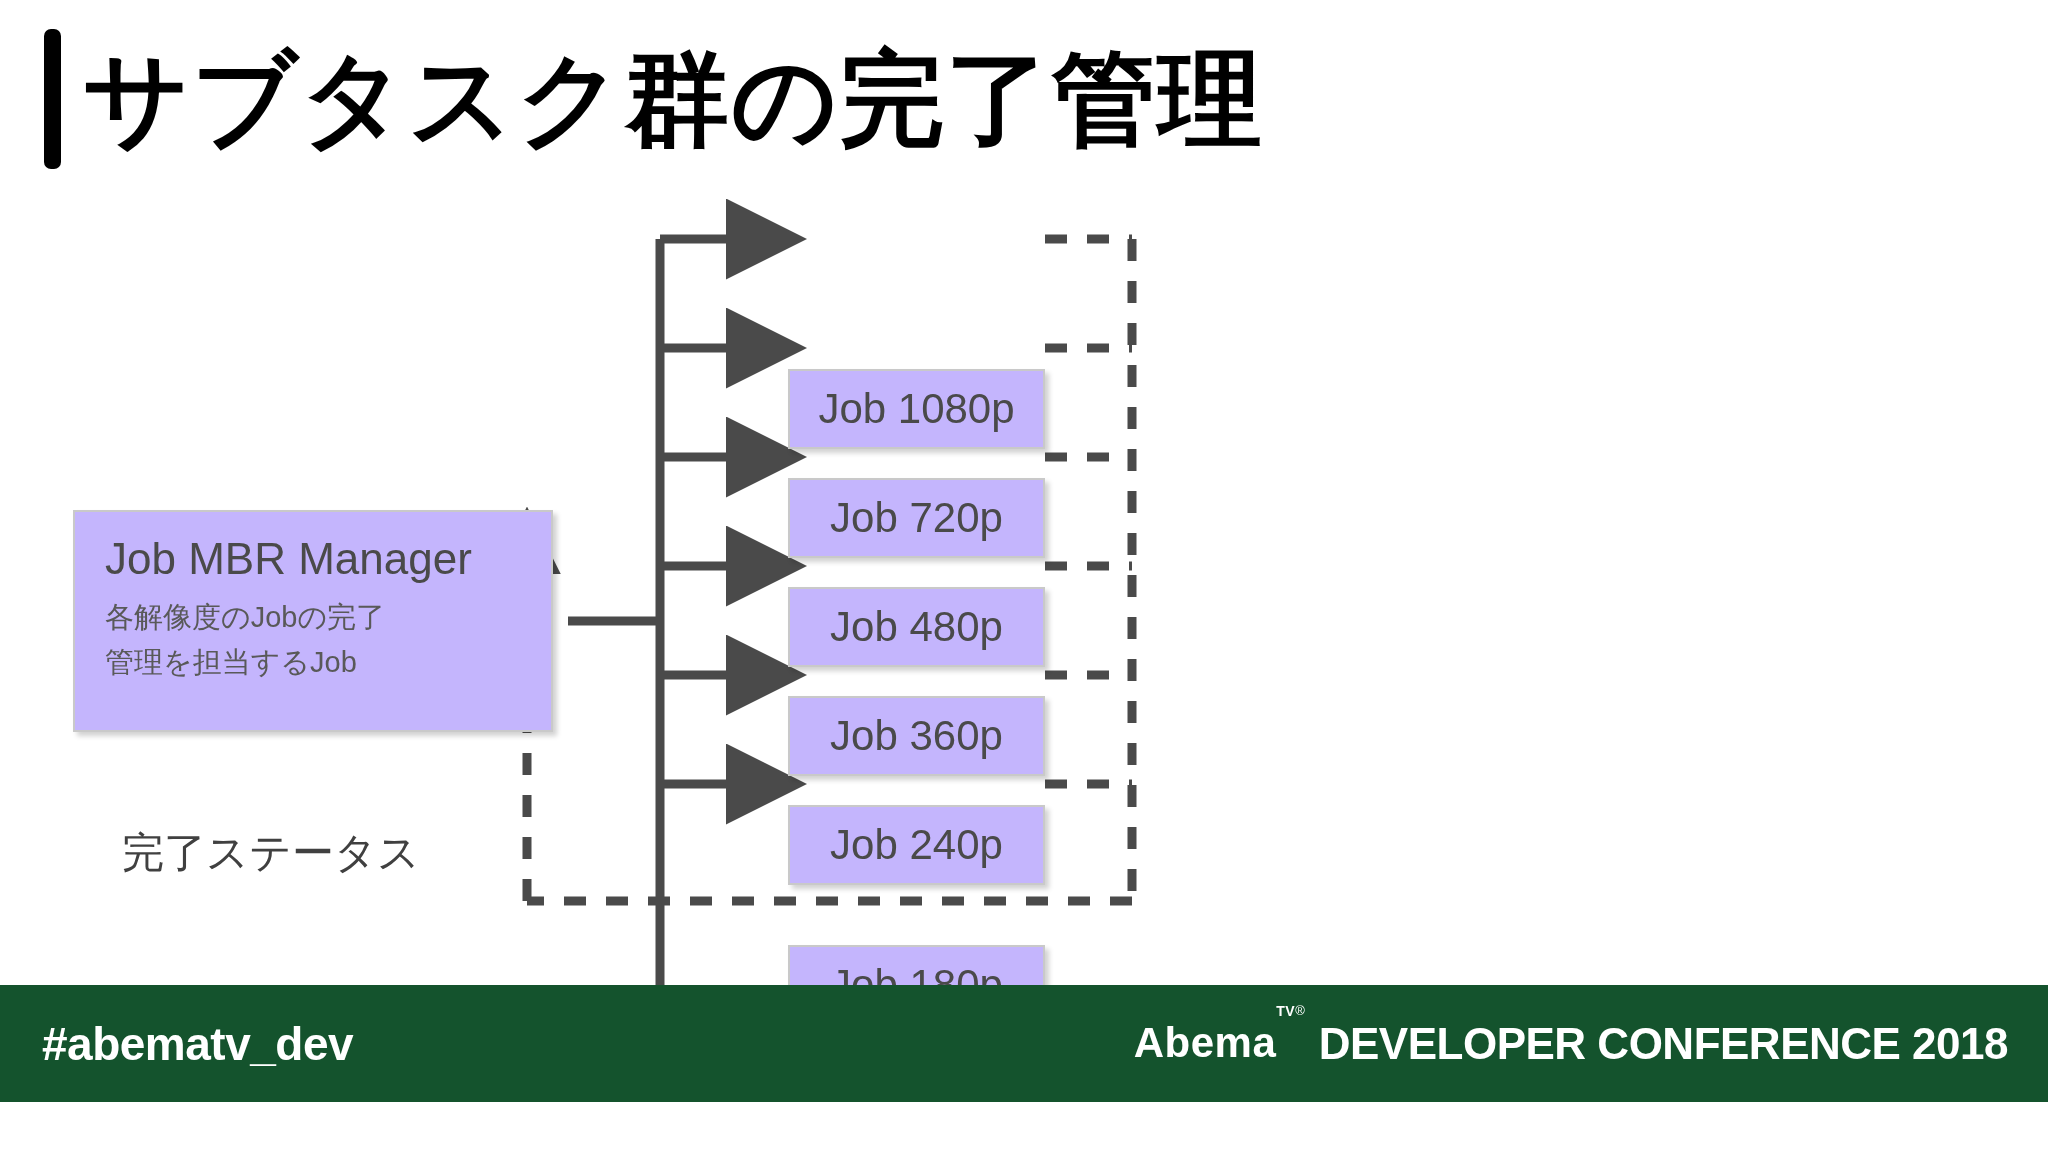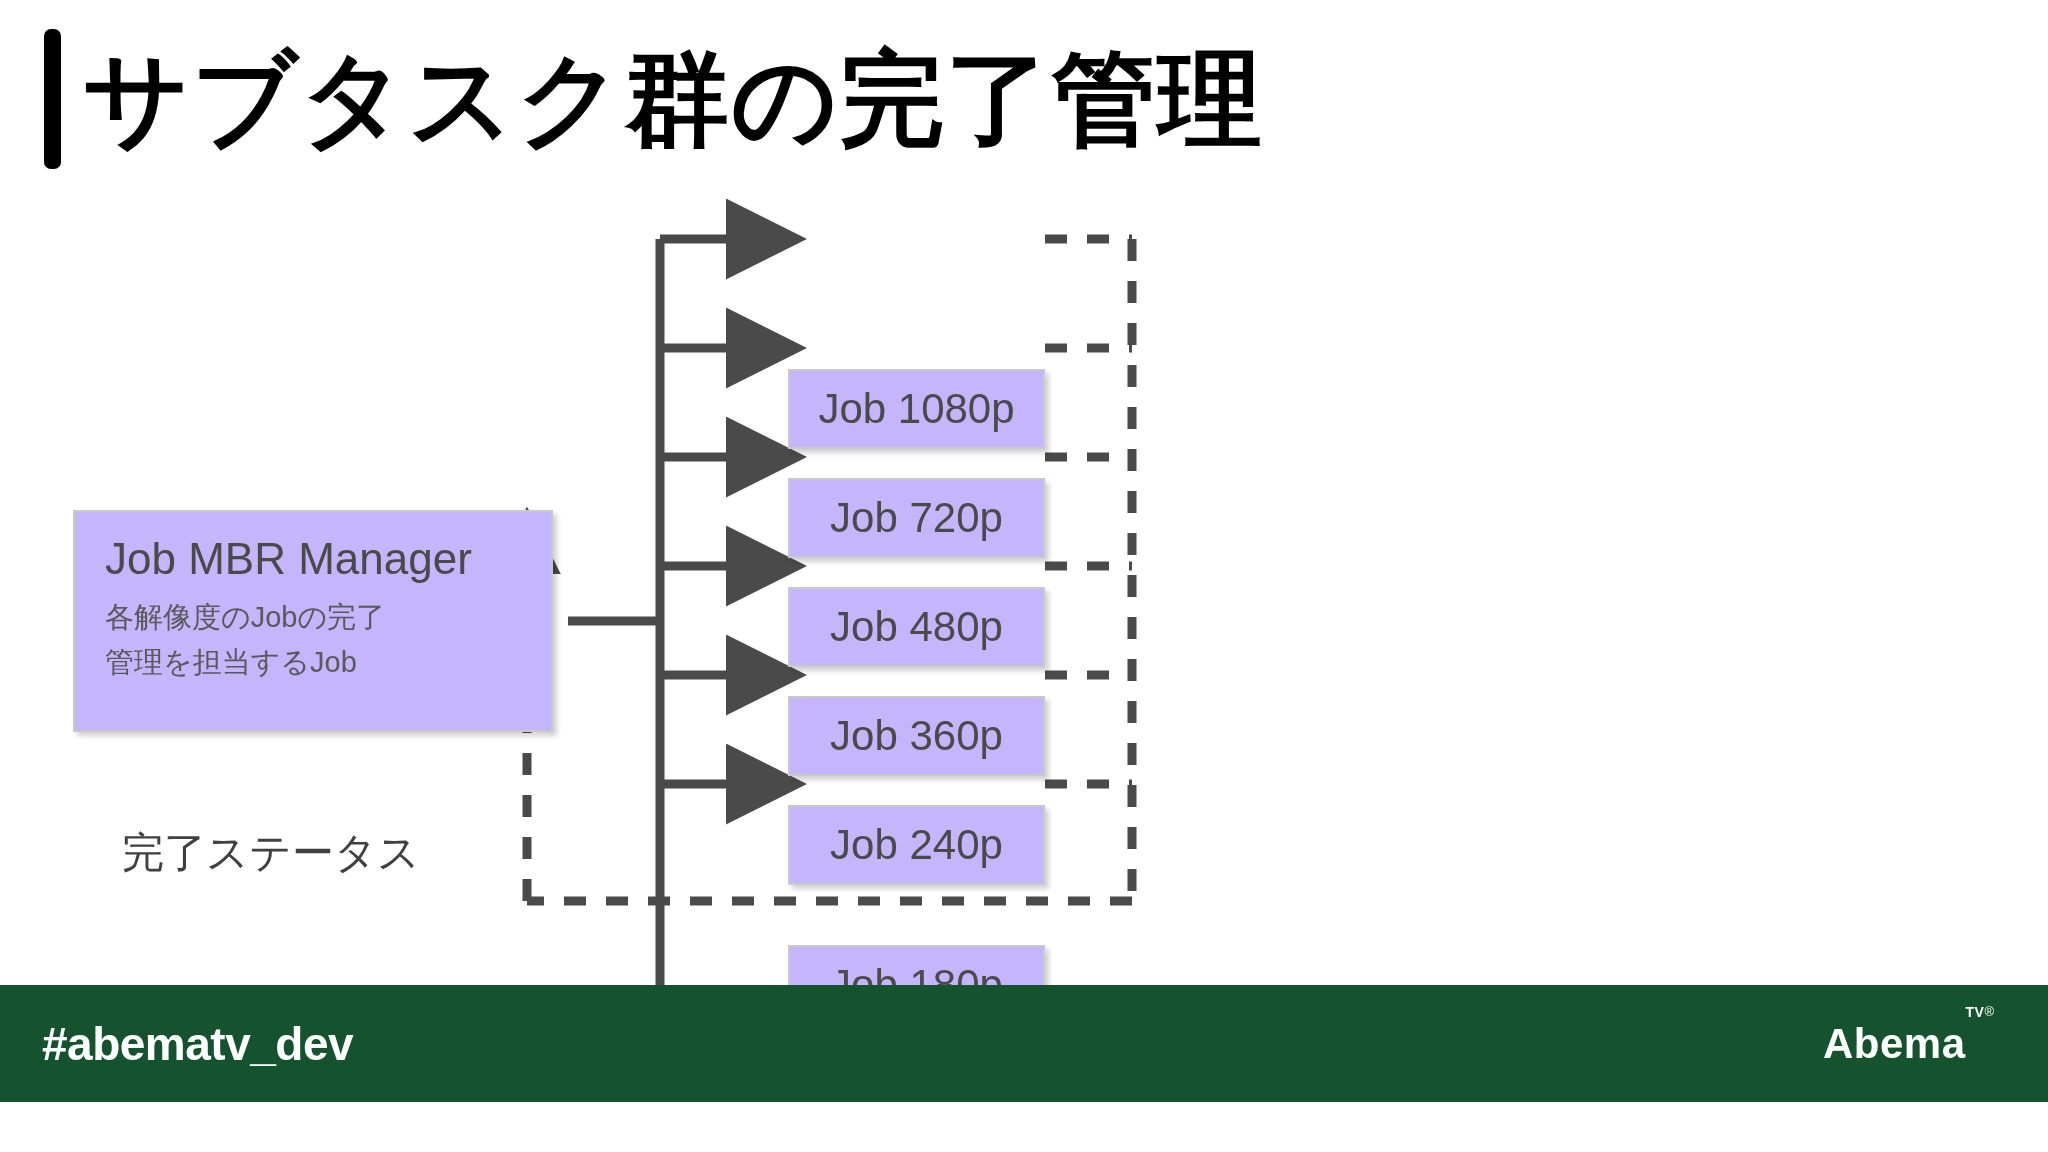--- a/index.html
+++ b/index.html
@@ -260,16 +260,17 @@
     <div id="status-label">完了ステータス</div>
   </div>
 
 
   <div id="footer">
     <div id="footer-hashtag">#abematv_dev</div>
     <div id="footer-brand">
       <span id="brand-abema">Abema</span>
       <span id="brand-tv">TV</span>
       <span id="brand-reg">®</span>
+      <span id="brand-conf">DEVELOPER CONFERENCE 2018</span>
     </div>
   </div>
 
 </div>
 
 </body></html>

